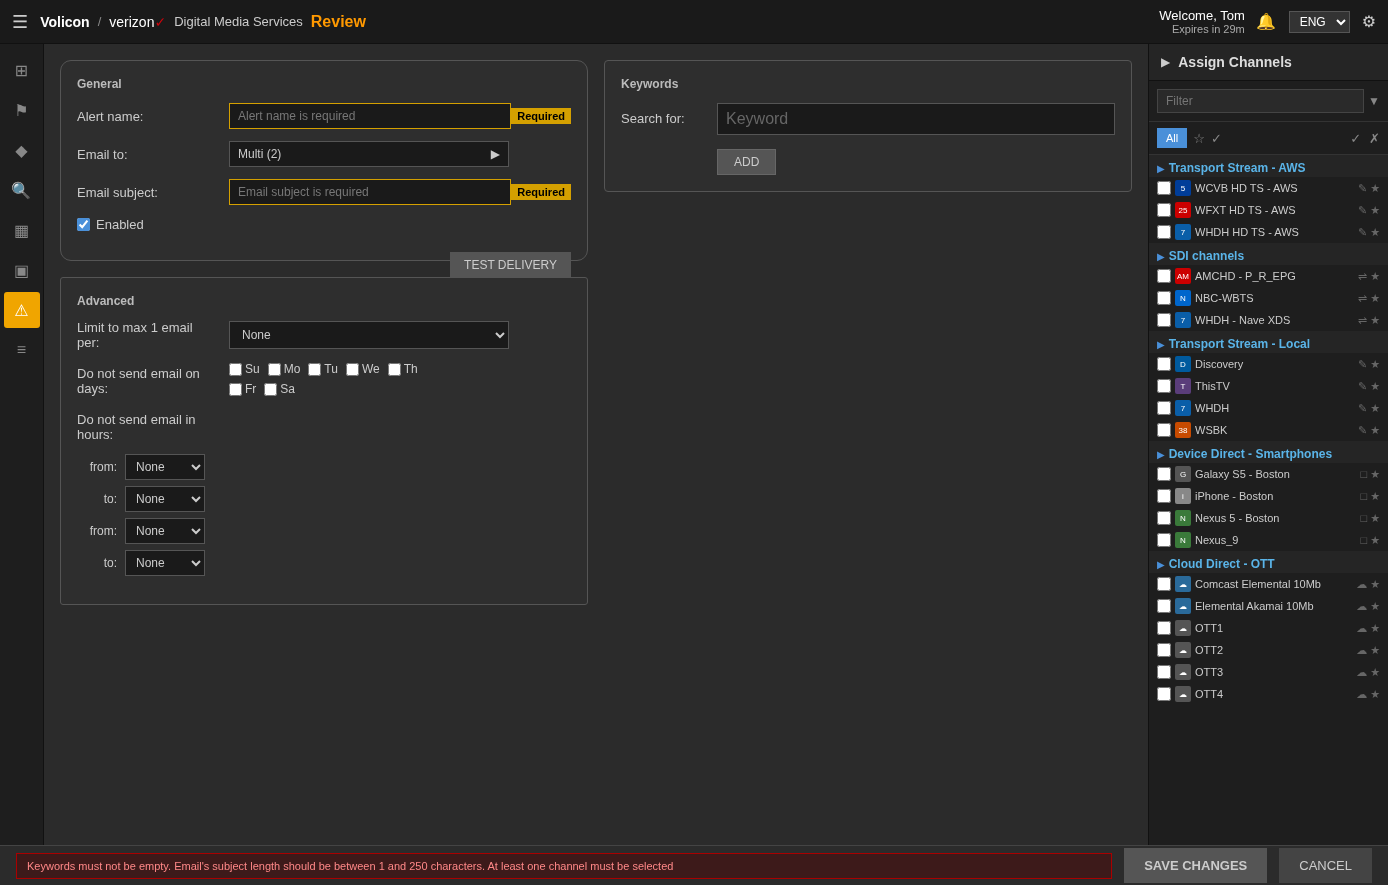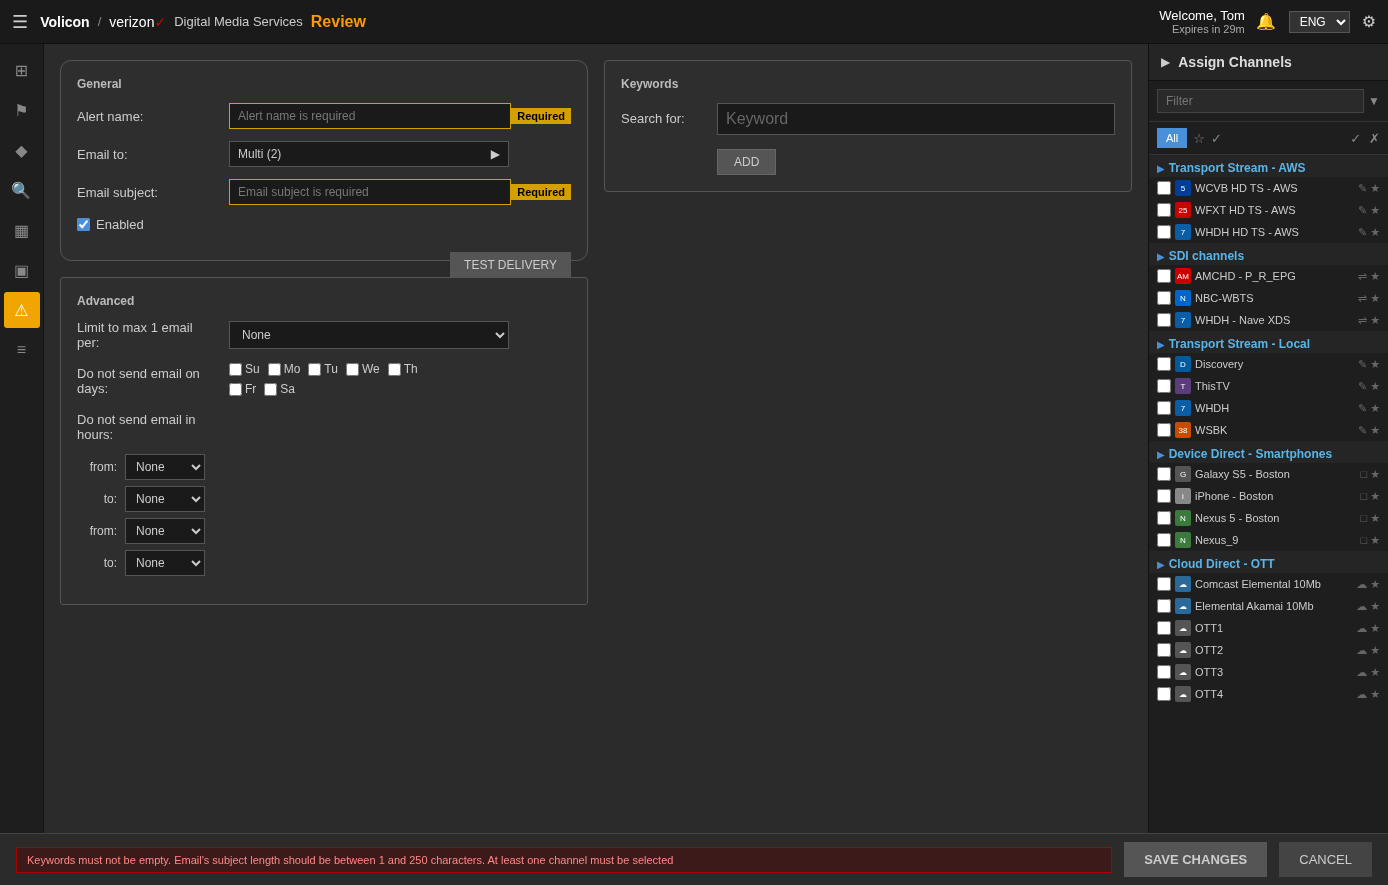--- a/index.html
+++ b/index.html
@@ -103,21 +103,21 @@
 
     .channel-item { display: flex; align-items: center; gap: 4px; padding: 3px 8px; cursor: pointer; }
     .ch-checkbox { width: 14px; height: 14px; flex-shrink: 0; }
     .ch-logo { width: 16px; height: 16px; border-radius: 2px; flex-shrink: 0; display: flex; align-items: center; justify-content: center; font-size: 8px; color: #fff; }
     .ch-name { flex: 1; font-size: 11px; color: #ccc; overflow: hidden; text-overflow: ellipsis; white-space: nowrap; }
     .ch-actions { display: flex; gap: 3px; align-items: center; }
     .ch-action-icon { color: #666; font-size: 11px; cursor: pointer; }
     .ch-star { color: #666; font-size: 11px; cursor: pointer; }
 
     
-    .bottom-bar { position: absolute; bottom: 0; left: 0; right: 0; height: 52px; background: #2b2b2b; border-top: 1px solid #444; display: flex; align-items: center; padding: 0 16px; gap: 12px; }
+    .bottom-bar { position: absolute; bottom: 0; left: 0; right: 0; height: 40px; background: #2b2b2b; border-top: 1px solid #444; display: flex; align-items: center; padding: 0 16px; gap: 12px; }
     .error-msg { flex: 1; background: #3d1a1a; border: 1px solid #a00; color: #f88; font-size: 11px; padding: 6px 10px; }
     .save-btn { background: #555; border: none; color: #ccc; padding: 10px 20px; font-size: 13px; font-weight: bold; cursor: pointer; min-width: 130px; }
     .cancel-btn { background: #444; border: none; color: #ccc; padding: 10px 20px; font-size: 13px; cursor: pointer; }
 
     
     .logo-v { color: #cd040b; }
     .logo-volicon { color: #fff; font-weight: bold; font-size: 14px; }
 
     
     .logo-wcvb { background: #003d99; }

